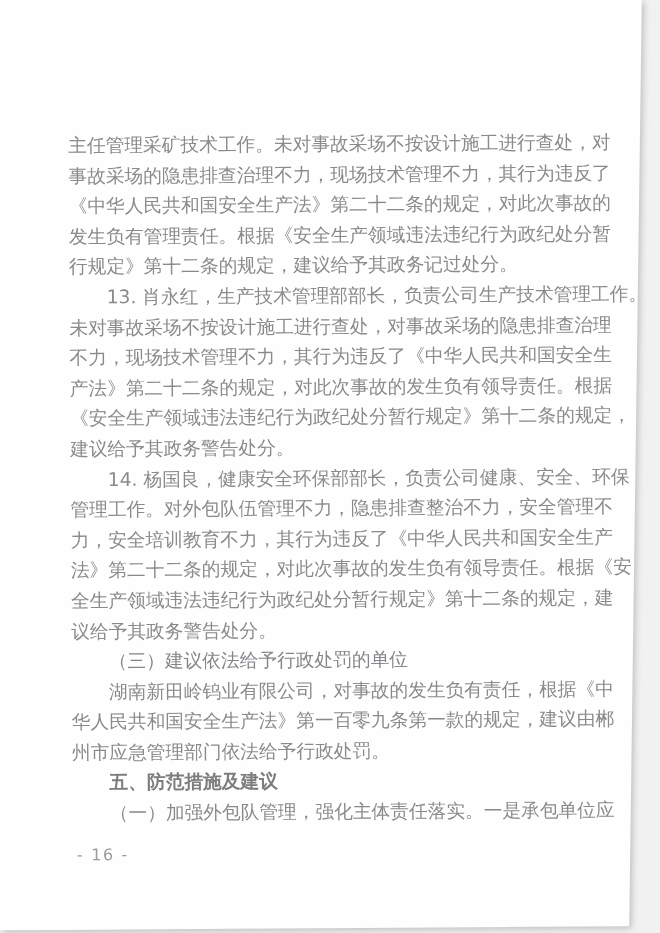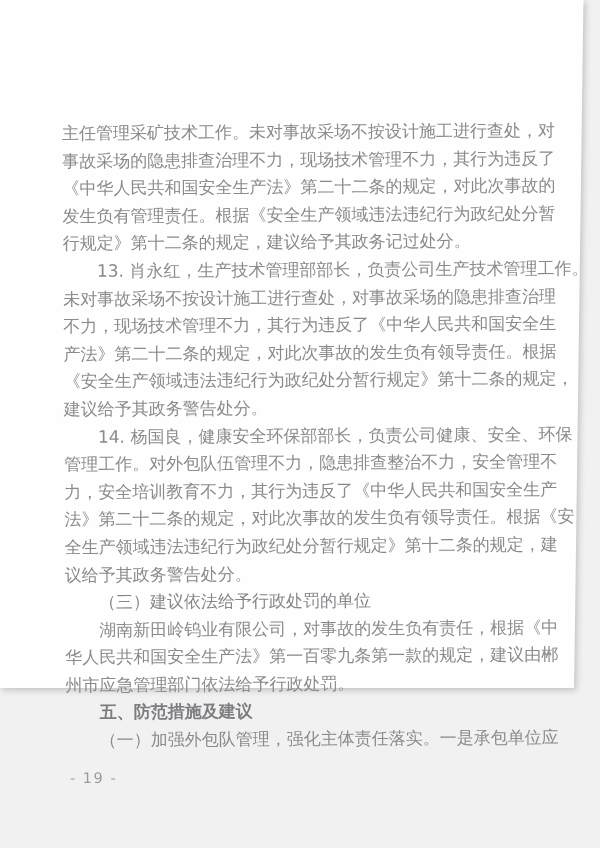--- a/index.html
+++ b/index.html
@@ -7,21 +7,21 @@
     padding: 0;
     width: 600px;
     height: 848px;
     overflow: hidden;
     background: #f1f1f2;
   }
   .scan {
     position: absolute;
     inset: 0;
     width: 600px;
-    height: 688px;
+    height: 848px;
   }
   
   .sheet-shadow {
     position: absolute;
     inset: 0;
     filter: drop-shadow(2px 2px 3px rgba(130,130,130,0.45));
   }
   .page-sheet {
     position: absolute;
     inset: 0;
@@ -111,15 +111,15 @@
         <div class="line no-just">州市应急管理部门依法给予行政处罚。</div>
       </div>
       <div class="para heading">
         <div class="line indent no-just">五、防范措施及建议</div>
       </div>
       <div class="para body">
         <div class="line indent">（一）加强外包队管理，强化主体责任落实。一是承包单位应</div>
       </div>
     </div>
 
-  <div class="page-number">- 19 -</div>
+  <div class="page-number">- 16 -</div>
 
 </div>
 
 </body></html>

